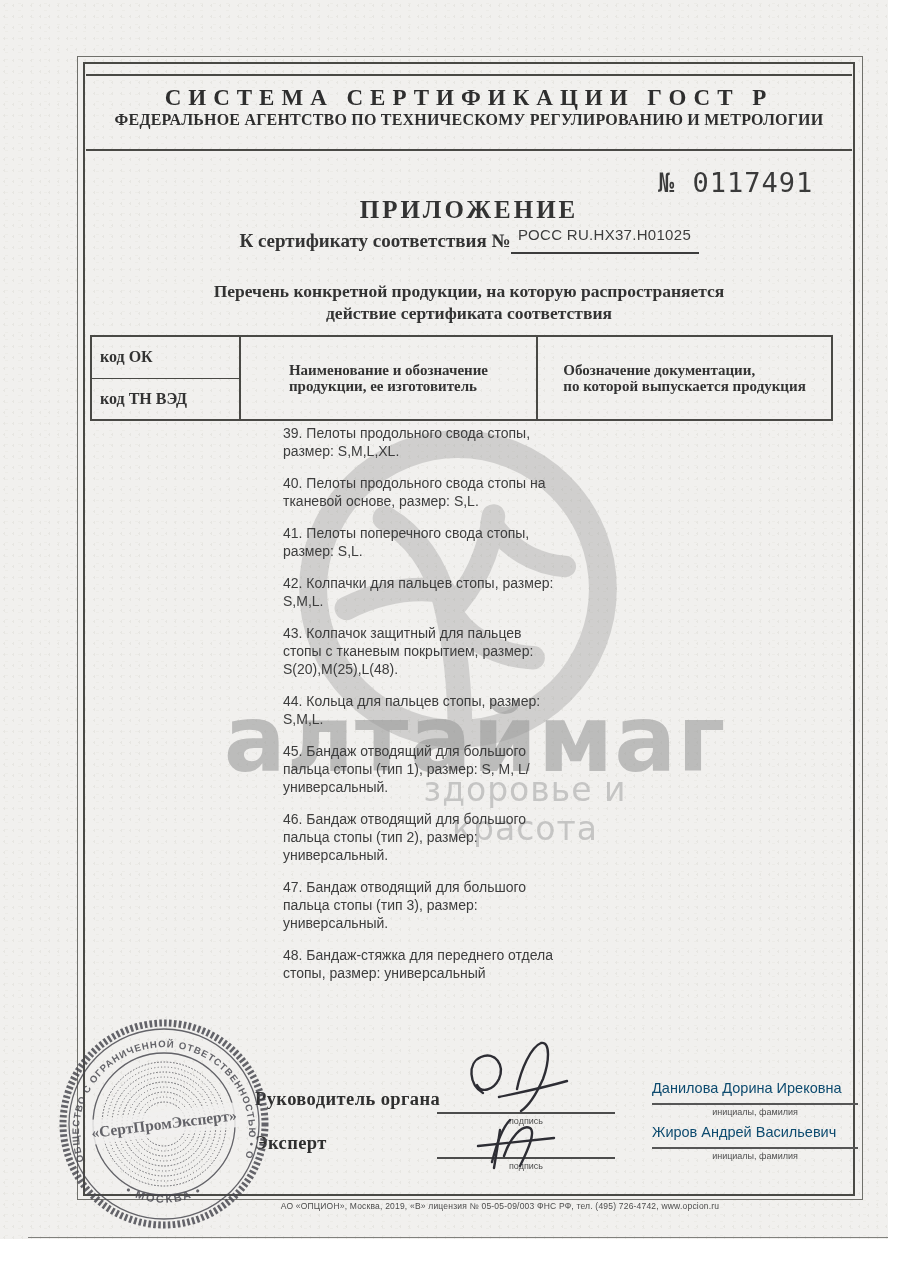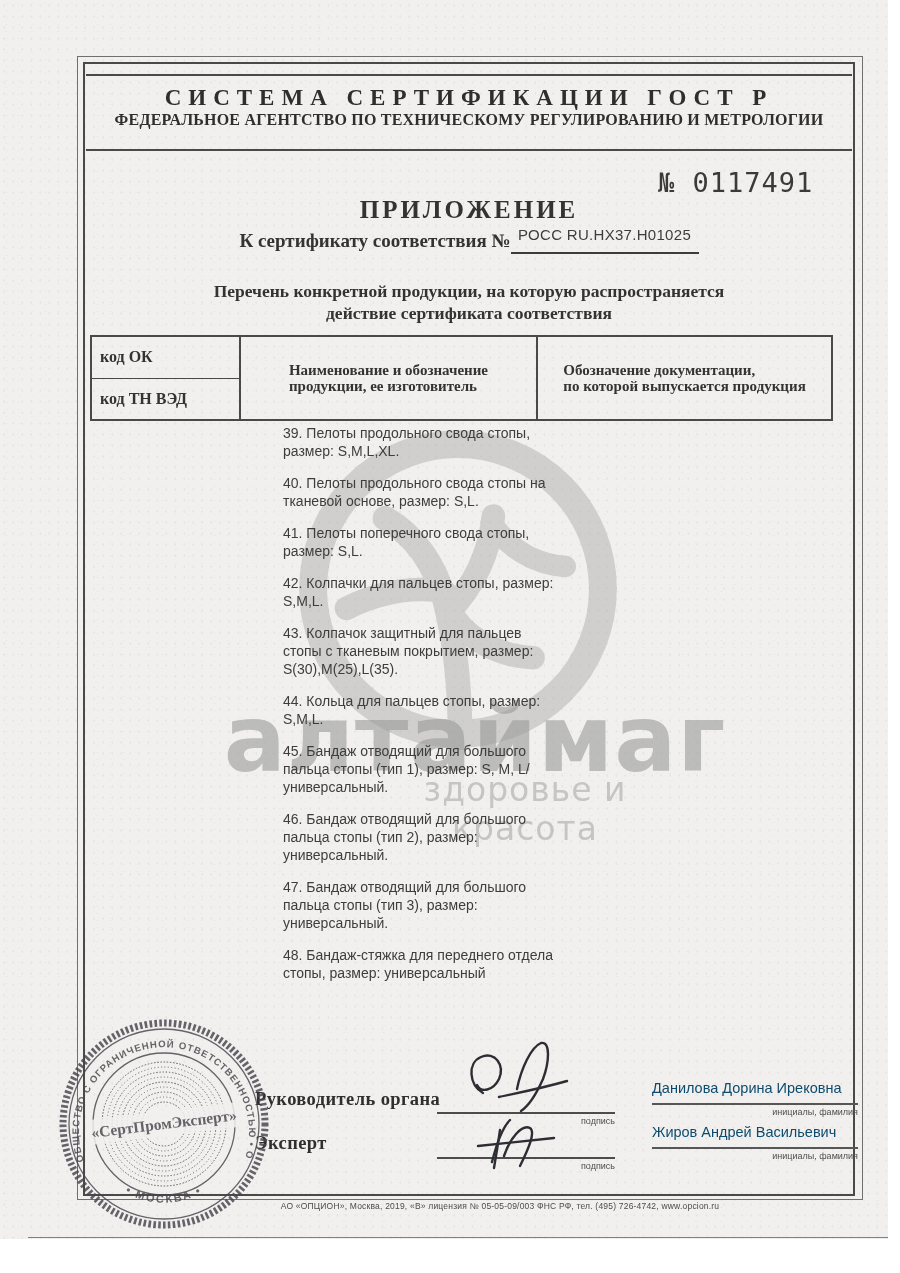--- a/index.html
+++ b/index.html
@@ -57,21 +57,21 @@
             color:#9a9a9a;opacity:.6;letter-spacing:1px;}
   .wm-tagline{position:absolute;left:360px;top:770px;width:330px;text-align:center;z-index:1;
               font-family:"DejaVu Sans",sans-serif;font-size:33px;color:#a9a9a9;opacity:.6;
               letter-spacing:1px;}
 
   .stamp{position:absolute;left:56px;top:1016px;width:216px;height:216px;z-index:4;opacity:.82;}
 
   .sig-label{position:absolute;left:255px;font-size:18.5px;font-weight:700;color:#2f2f2f;
              letter-spacing:.4px;z-index:3;}
   .sig-line{position:absolute;height:2px;background:#4c4c4c;z-index:3;}
-  .sig-caption{position:absolute;text-align:right;font-family:"Liberation Sans",sans-serif;
+  .sig-caption{position:absolute;text-align:center;font-family:"Liberation Sans",sans-serif;
                font-size:9px;color:#4e4e4e;z-index:3;}
   .sig-name{position:absolute;text-align:left;font-family:"Liberation Sans",sans-serif;
             font-size:14.5px;color:#0c4a6e;z-index:3;}
   .name-line{position:absolute;height:1.5px;background:#565656;z-index:3;}
   .scribble{position:absolute;z-index:5;}
 
   .footer-print{position:absolute;left:220px;top:1201px;width:560px;text-align:center;
                 font-family:"Liberation Sans",sans-serif;font-size:8.5px;color:#4c4c4c;
                 letter-spacing:.2px;z-index:3;}
 </style>
@@ -109,21 +109,21 @@
 продукции, ее изготовитель</div>
     <div class="tcol3">Обозначение документации,
 по которой выпускается продукция</div>
   </div>
 
   <div class="products">
       <p>39. Пелоты  продольного свода стопы, размер: S,M,L,XL.</p>
       <p>40. Пелоты  продольного свода стопы на тканевой основе, размер: S,L.</p>
       <p>41. Пелоты поперечного свода стопы, размер: S,L.</p>
       <p>42. Колпачки для пальцев стопы, размер: S,M,L.</p>
-      <p>43. Колпачок защитный для пальцев стопы с тканевым покрытием, размер: S(30),M(25),L(35).</p>
+      <p>43. Колпачок защитный для пальцев стопы с тканевым покрытием, размер: S(20),M(25),L(48).</p>
       <p>44. Кольца для пальцев стопы, размер: S,M,L.</p>
       <p>45. Бандаж отводящий для большого пальца стопы (тип 1), размер: S, M, L/универсальный.</p>
       <p>46. Бандаж отводящий для большого пальца стопы (тип 2), размер: универсальный.</p>
       <p>47. Бандаж отводящий для большого пальца стопы (тип 3), размер: универсальный.</p>
       <p>48. Бандаж-стяжка для переднего отдела стопы, размер: универсальный</p>
     </div>
 
   <svg class="wm-logo" viewBox="0 0 300 300">
     <g fill="none" stroke="#8f8f8f" stroke-linecap="round">
       <circle cx="150" cy="150" r="135" stroke-width="26"></circle>

